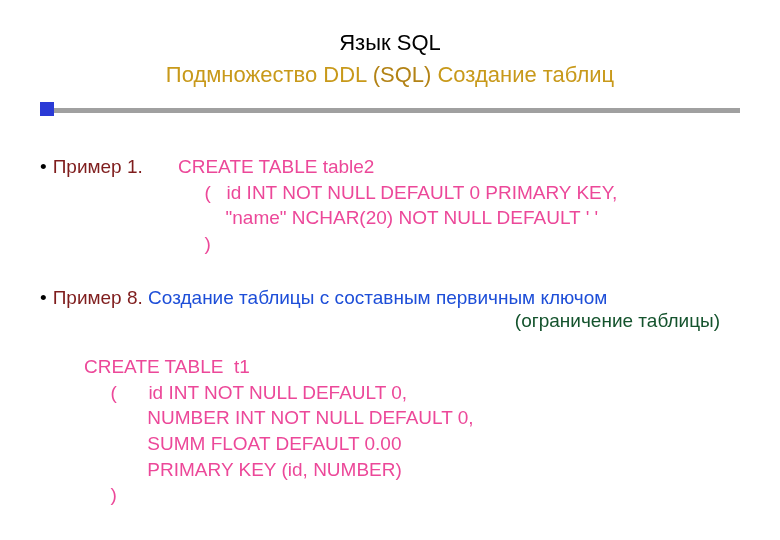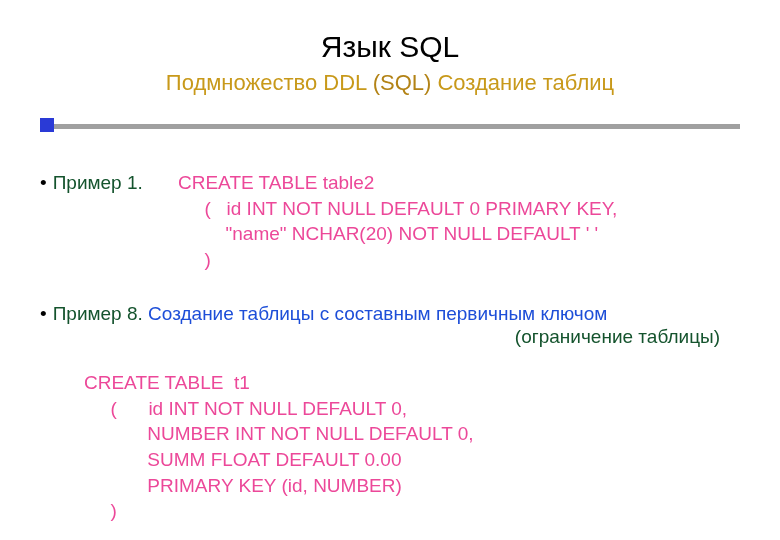--- a/index.html
+++ b/index.html
@@ -9,30 +9,30 @@
     height: 540px;
     background: #fff;
     font-family: Arial, Helvetica, sans-serif;
     font-size: 19px;
     color: #333;
     position: relative;
     overflow: hidden;
   }
   .title {
     text-align: center;
-    font-size: 30px;
+    font-size: 22px;
     color: #000;
     margin-top: 30px;
     margin-bottom: 6px;
   }
   .subtitle {
     text-align: center;
     font-size: 22px;
     color: #c8991a;
-    margin-bottom: 22px;
+    margin-bottom: 14px;
   }
   .subtitle .sql { color: #b38316; }
   .rule-wrap {
     position: relative;
     height: 14px;
     margin: 0 40px 40px 40px;
   }
   .rule-line {
     position: absolute;
     left: 0; right: 0; top: 6px;
@@ -42,21 +42,21 @@
   .rule-square {
     position: absolute;
     left: 0; top: 0;
     width: 14px; height: 14px;
     background: #2a3ad6;
   }
   .bullet-row {
     margin: 10px 40px 0 40px;
   }
   .dot { color: #000; margin-right: 6px; }
-  .ex-label { color: #14532d; }
+  .ex-label { color: #7f1d1d; }
   .ex-desc { color: #1d4ed8; }
   .code {
     font-family: Arial, Helvetica, sans-serif;
     white-space: pre;
     color: #ec4899;
     margin-left: 178px;
     margin-top: 4px;
     line-height: 1.35;
     text-align: left;
   }

